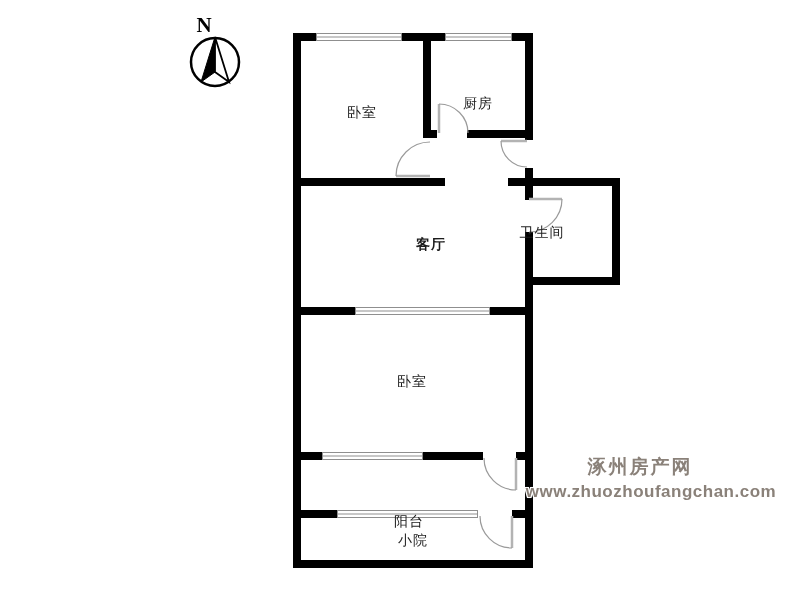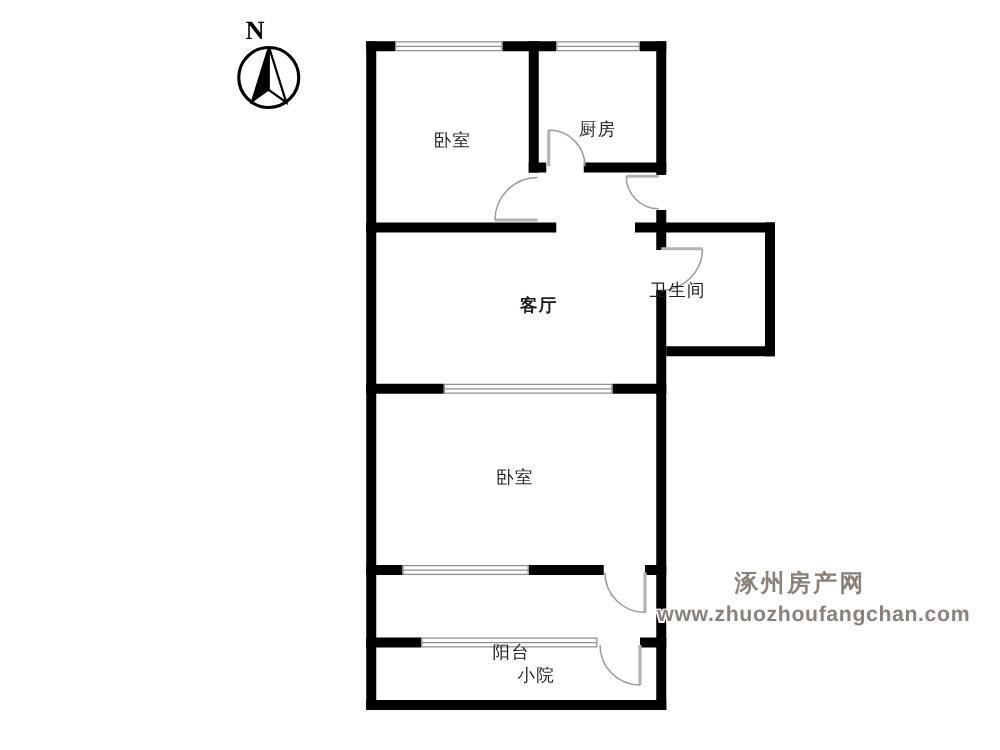--- a/index.html
+++ b/index.html
@@ -120,20 +120,20 @@
   </svg>
 
   <span class="compass-n" style="left:204px;top:25px;">N</span>
 
   <span class="room-label" style="left:362px;top:113px;">卧室</span>
   <span class="room-label" style="left:478px;top:104px;text-align:center;">厨房</span>
   <span class="room-label" style="left:431px;top:245px;font-weight:bold;">客厅</span>
   <span class="room-label" style="left:542px;top:233px;">卫生间</span>
   <span class="room-label" style="left:412px;top:382px;">卧室</span>
   <span class="room-label" style="left:409px;top:487px;margin-top:35px;">阳台</span>
-  <span class="room-label" style="left:413px;top:541px;margin-left:16px;">小院</span>
+  <span class="room-label" style="left:413px;top:541px;">小院</span>
 
   <div>
     <span class="wm wm-name" style="left:640px;top:467px;">涿州房产网</span>
     <span class="wm wm-url" style="left:651px;top:492px;">www.zhuozhoufangchan.com</span>
   </div>
 
 </div>
 
 </body></html>

